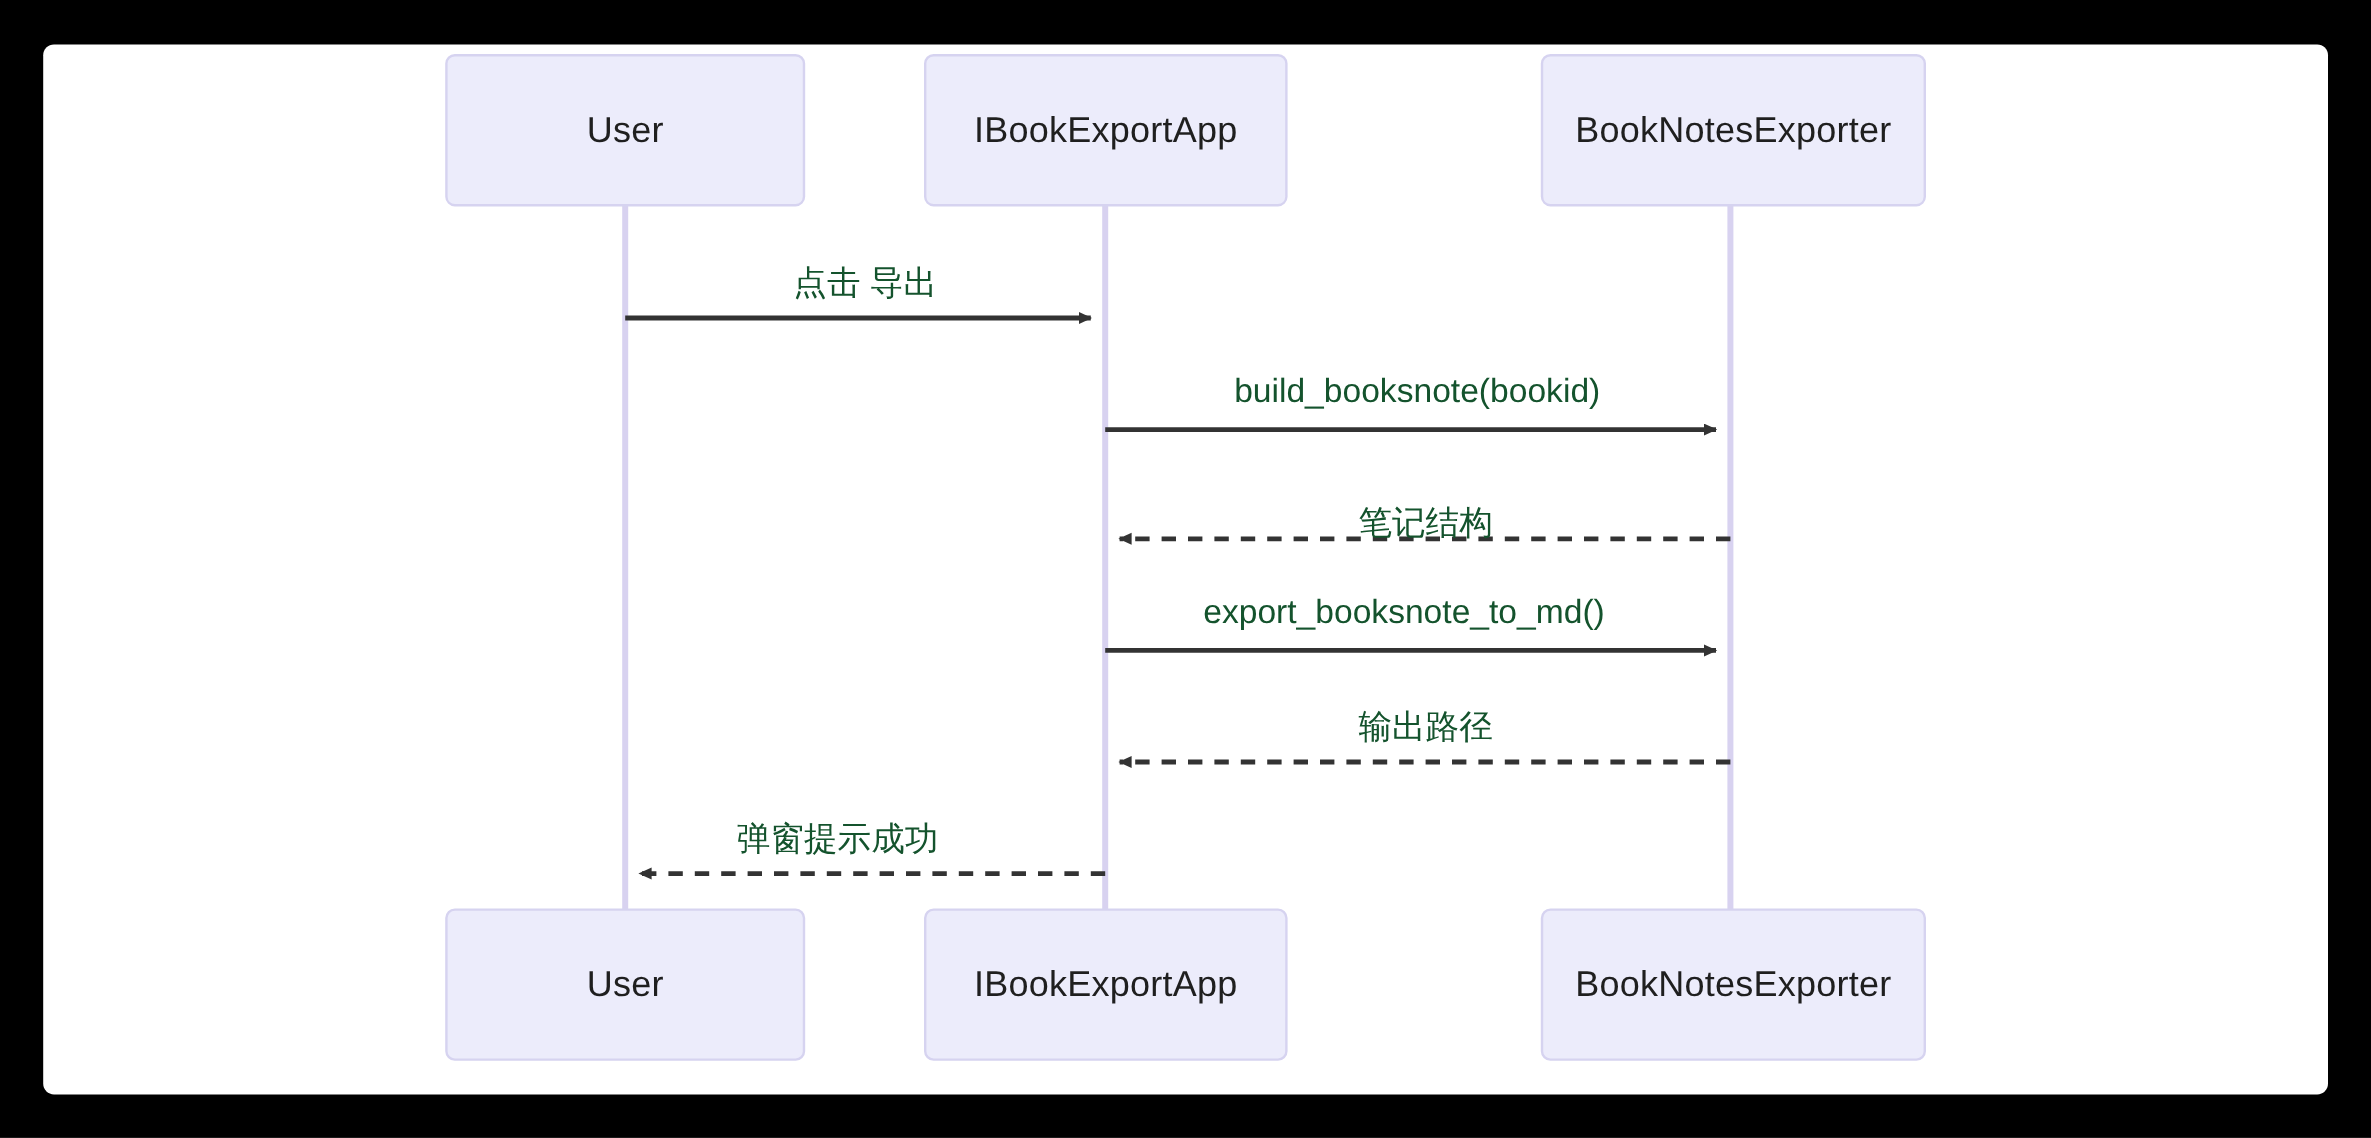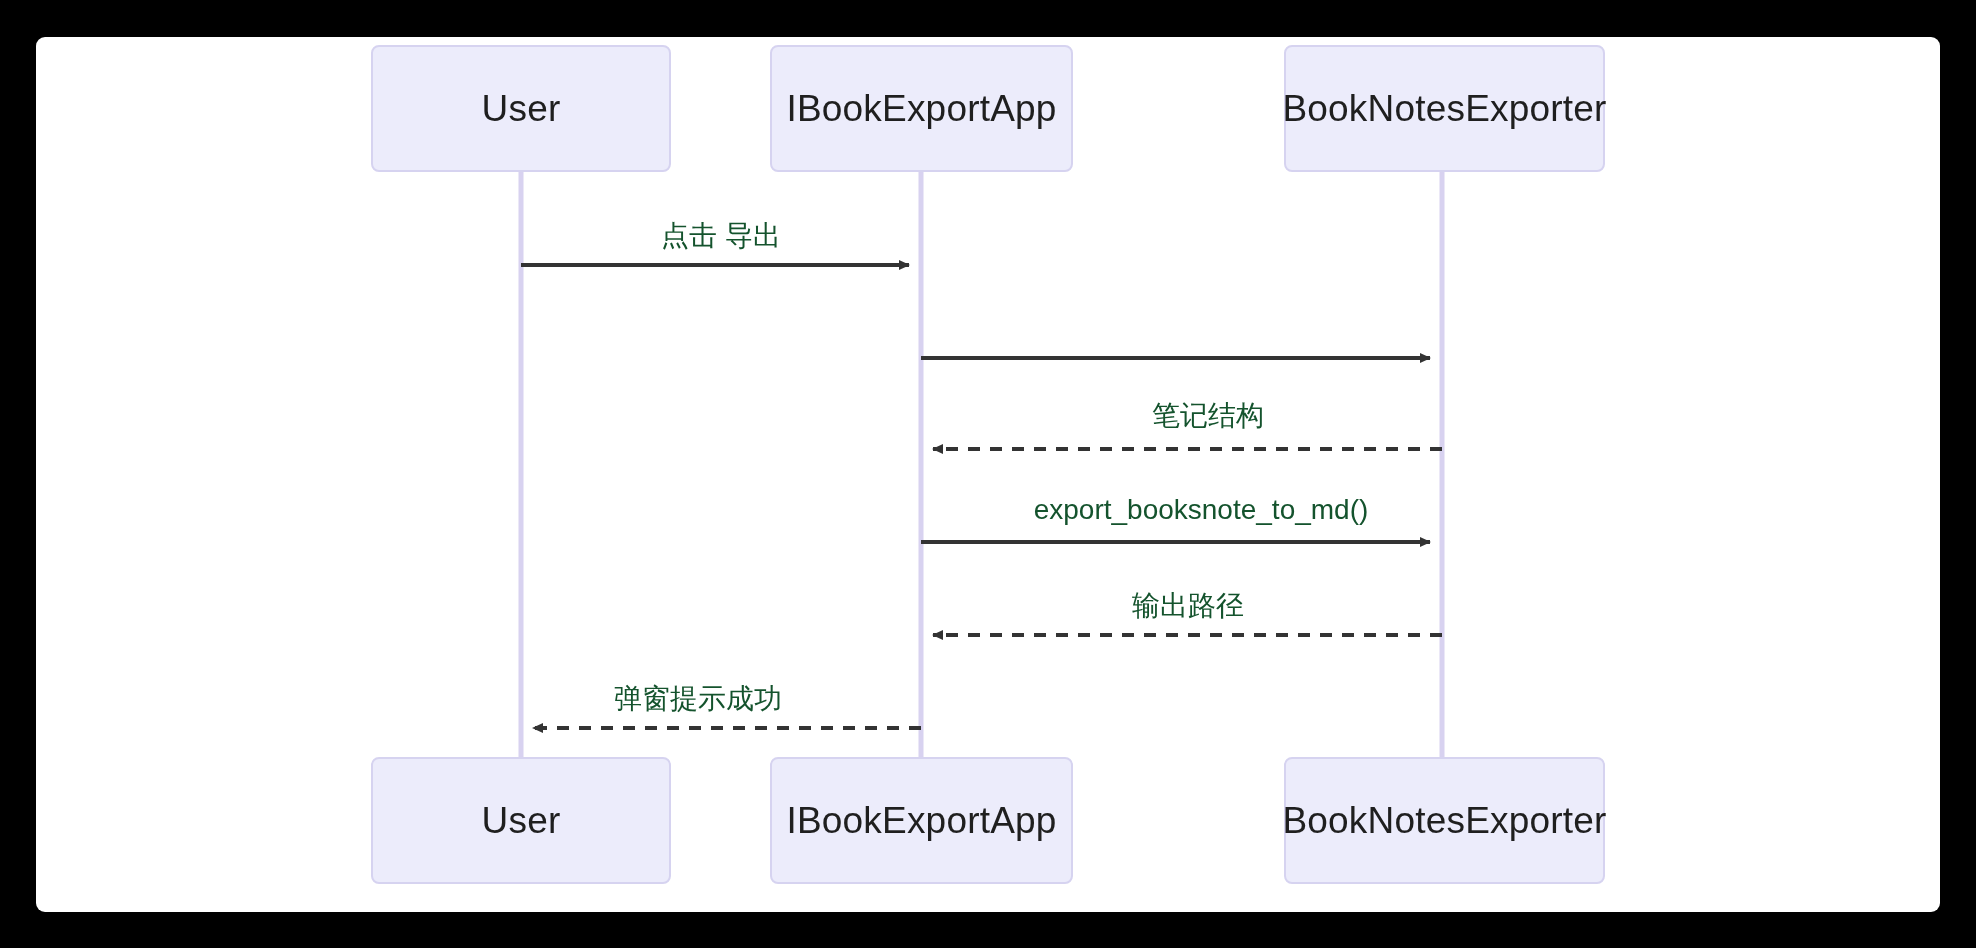--- a/index.html
+++ b/index.html
@@ -46,21 +46,21 @@
   .participant-box {
     position: absolute;
     background: #ECECFB;
     border: 2px solid #D6D3F0;
     border-radius: 8px;
     box-sizing: border-box;
     display: flex;
     align-items: center;
     justify-content: center;
     color: #1f1f1f;
-    font-size: 37px;
+    font-size: 30px;
     font-family: "Liberation Sans", "DejaVu Sans", sans-serif;
     letter-spacing: 0.2px;
     white-space: nowrap;
   }
 
   
   .msg-label {
     position: absolute;
     color: #14532d;
     font-size: 28px;
@@ -126,23 +126,24 @@
     <div class="participant-box" style="left:734px; top:720px; width:303px; height:127px;">
       <span>IBookExportApp</span>
     </div>
 
     <div class="participant-box" style="left:1248px; top:720px; width:321px; height:127px;">
       <span>BookNotesExporter</span>
     </div>
 
     <div class="msg-label" style="left:685px; top:180px;">点击 导出</div>
 
+    <div class="msg-label" style="left:1145px; top:273px;">build_booksnote(bookid)</div>
 
-    <div class="msg-label" style="left:1152px; top:360px;margin-left:20px;">笔记结构</div>
+    <div class="msg-label" style="left:1152px; top:380px;">笔记结构</div>
 
-    <div class="msg-label" style="left:1165px; top:457px;">export_booksnote_to_md()</div>
+    <div class="msg-label" style="left:1134px; top:457px;">export_booksnote_to_md()</div>
 
     <div class="msg-label" style="left:1152px; top:550px;">输出路径</div>
 
     <div class="msg-label" style="left:662px; top:643px;">弹窗提示成功</div>
 
   </div>
 </div>
 
 </body></html>

